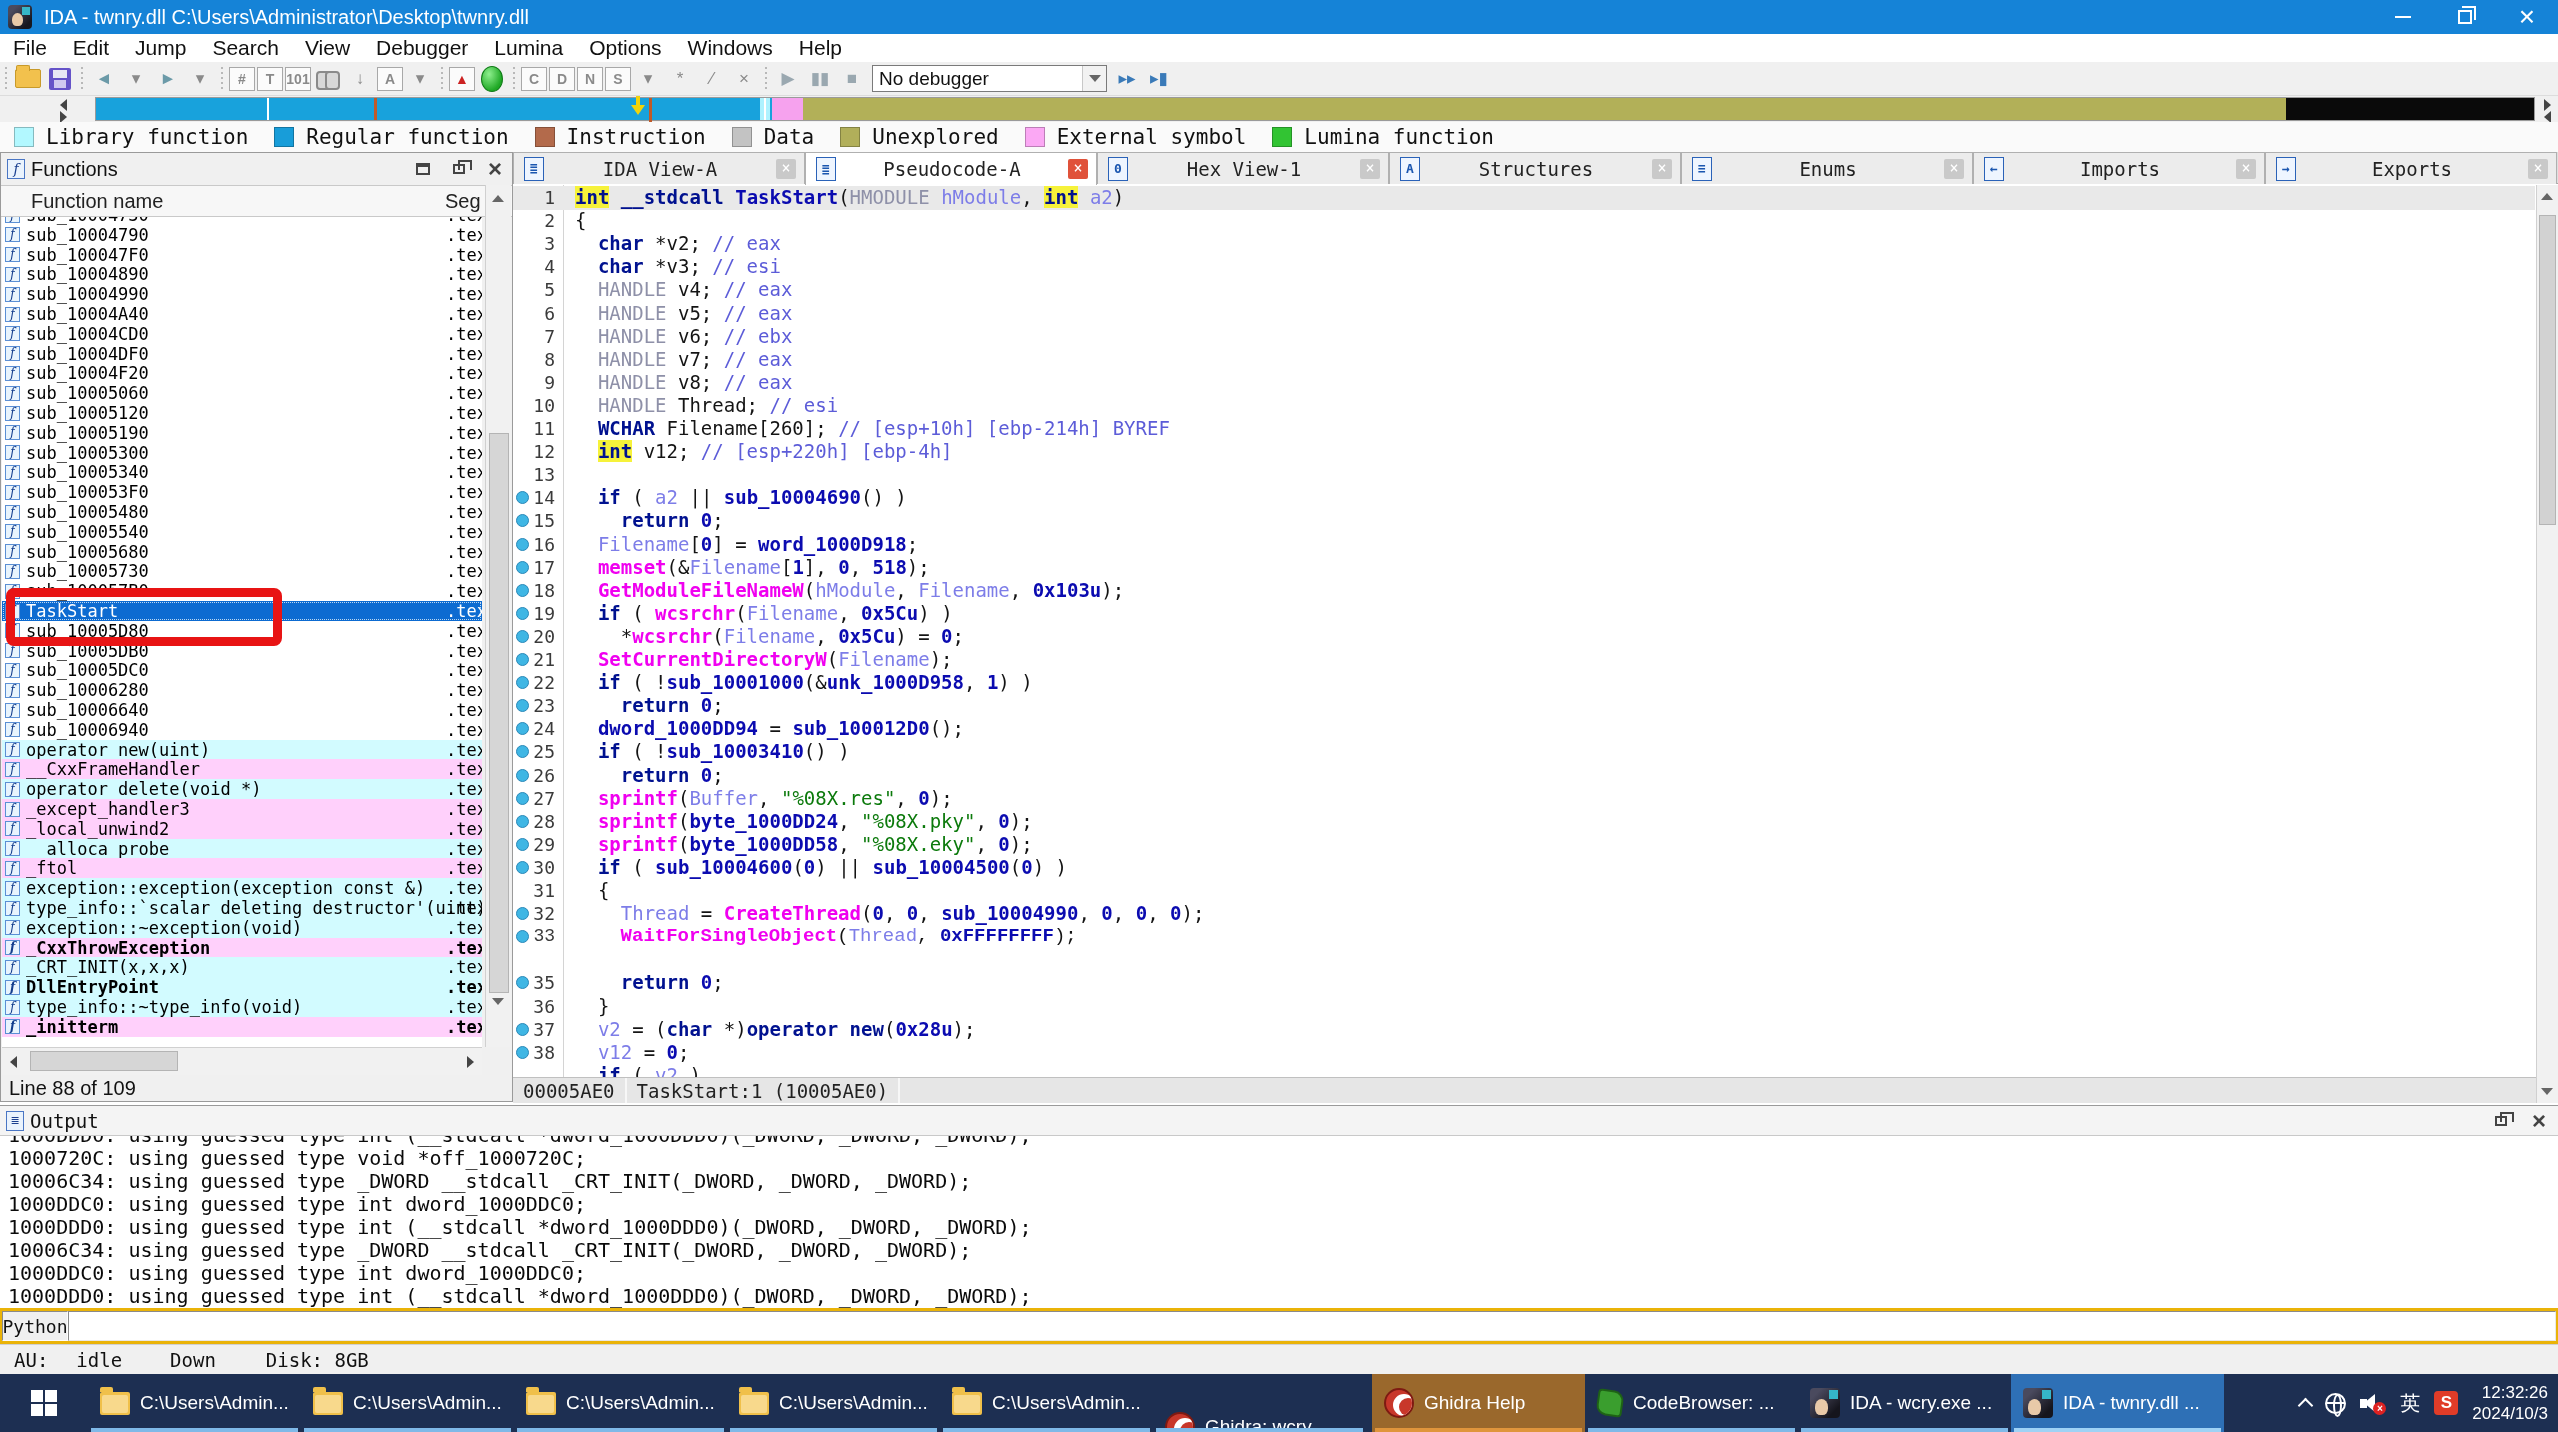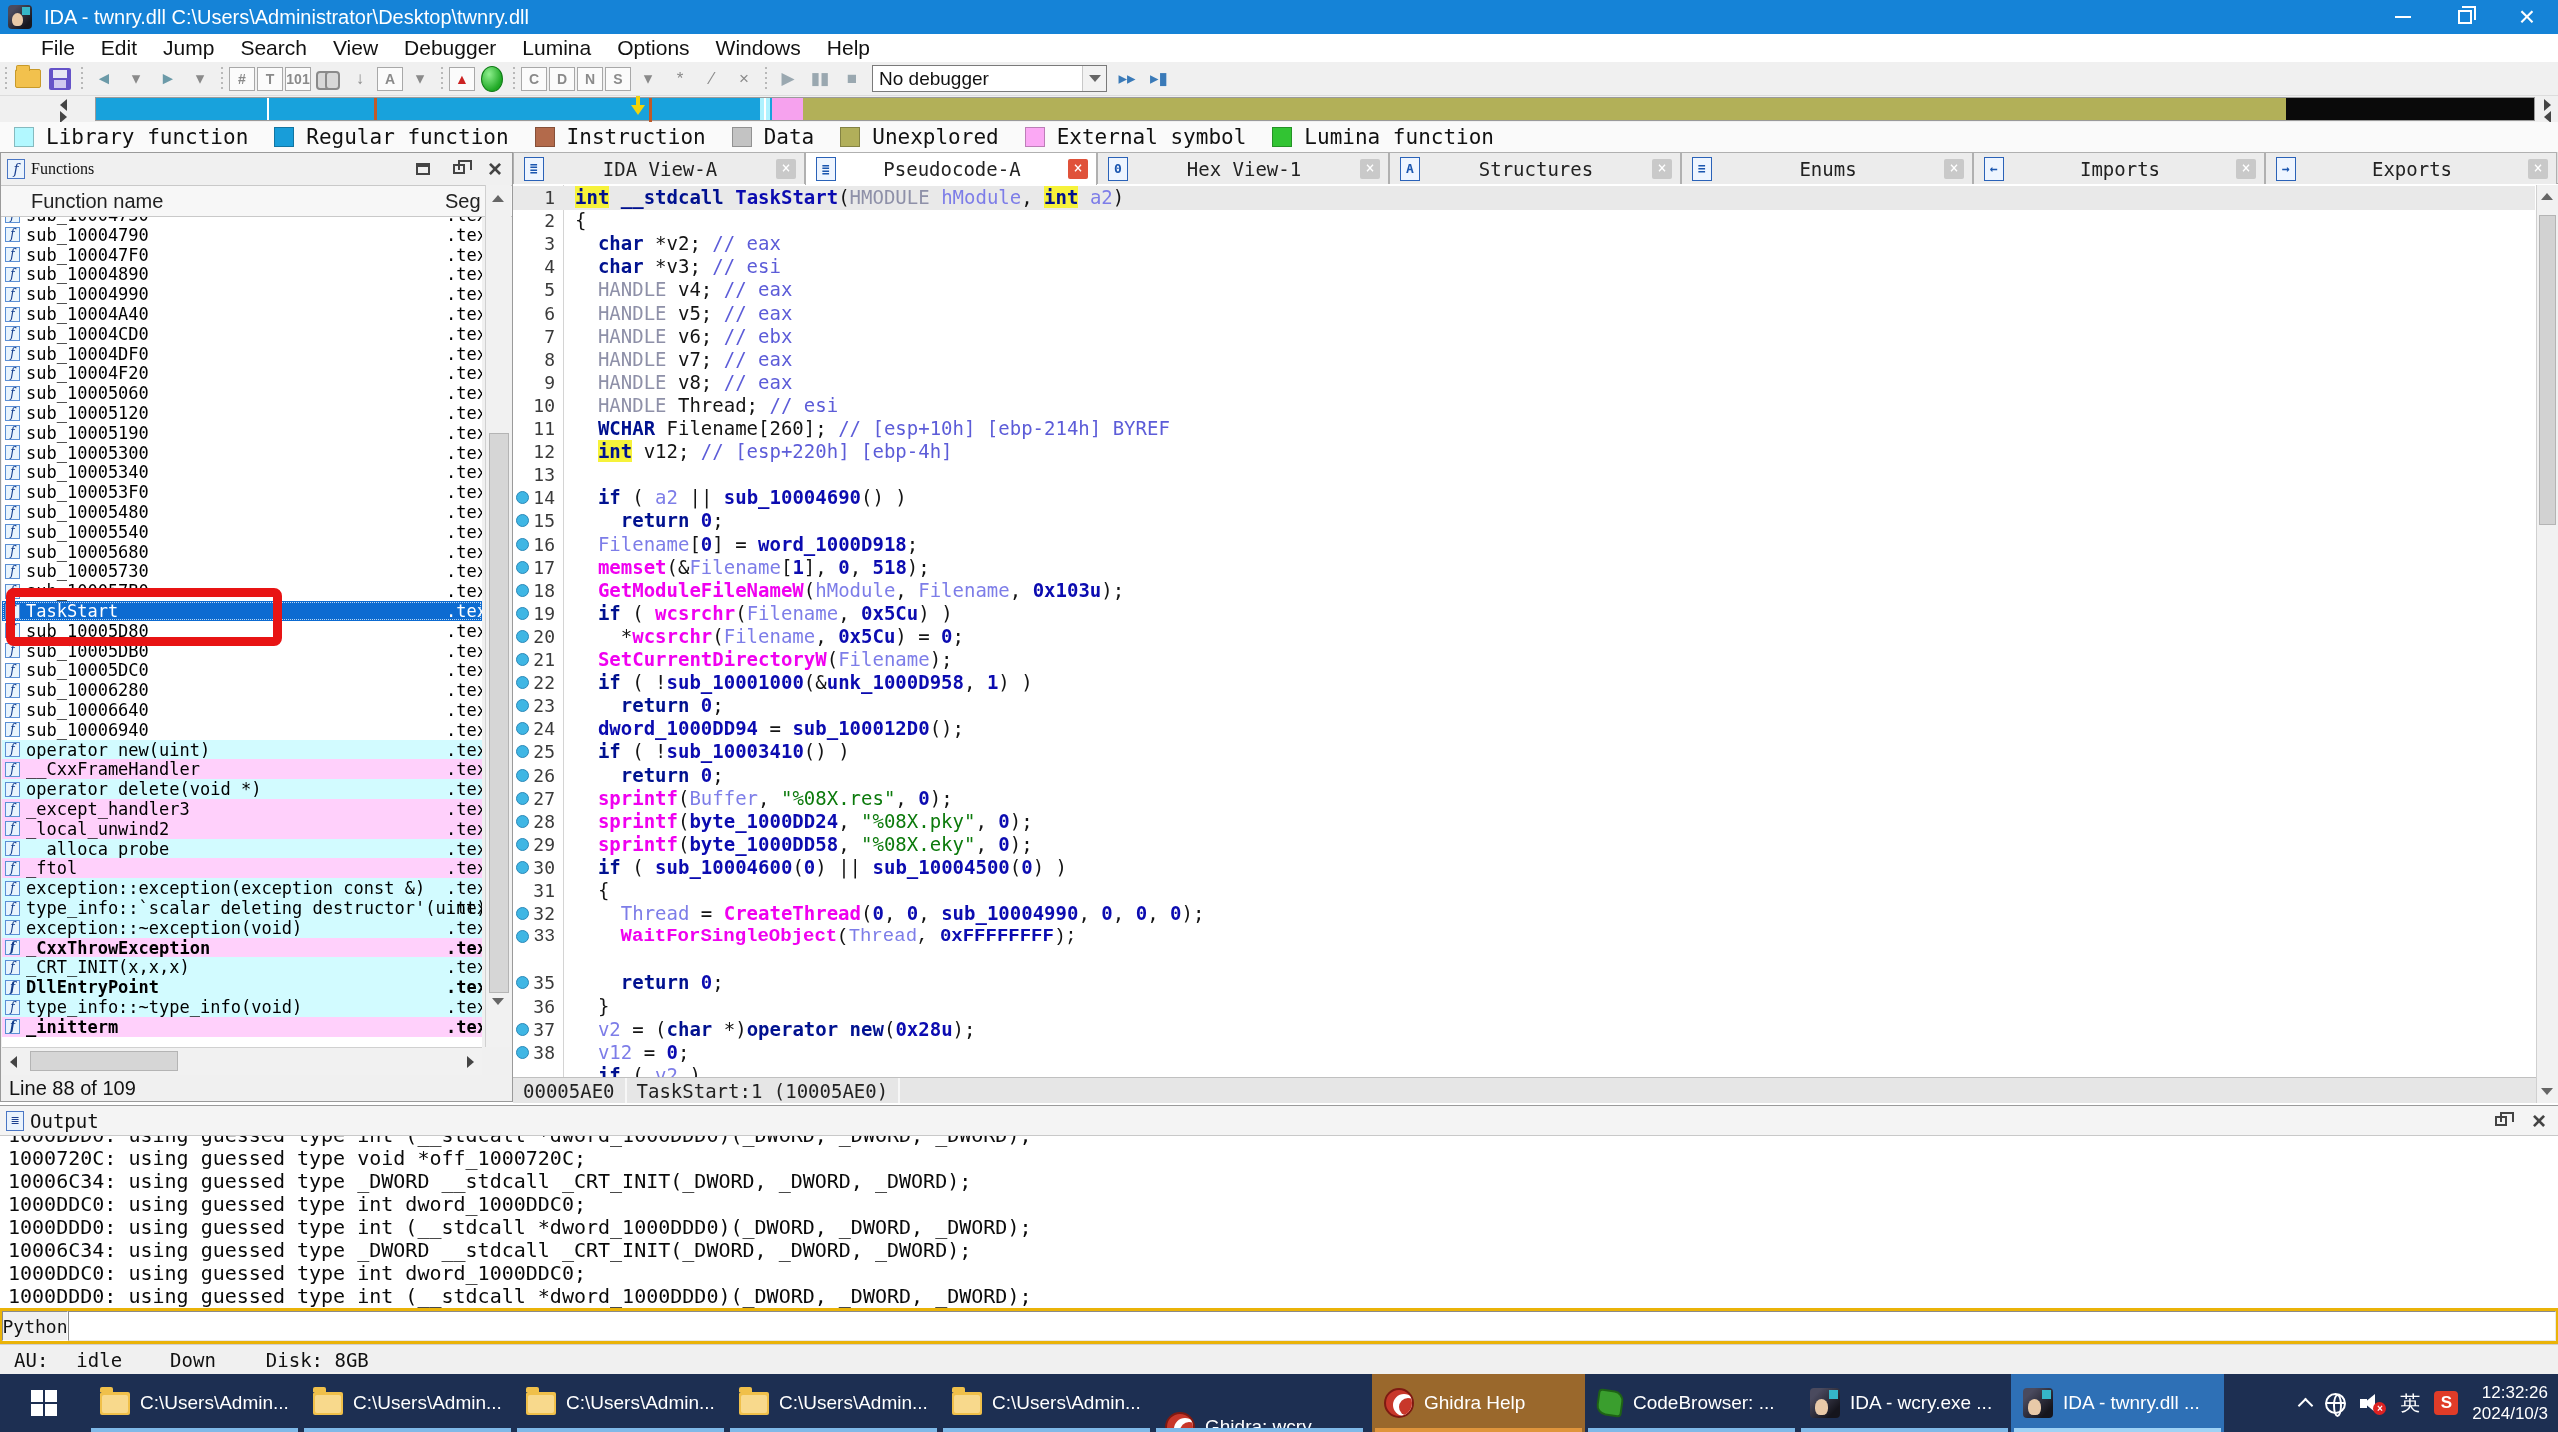--- a/index.html
+++ b/index.html
@@ -17,21 +17,21 @@
   .appicon::after{content:"";position:absolute;right:2px;top:2px;width:8px;height:8px;background:#35b6c8;}
   .title-text{margin-left:12px;font-size:20px;}
   .wincontrols{position:absolute;right:0;top:0;height:34px;display:flex;}
   .wbtn-t{width:62px;height:34px;display:flex;align-items:center;justify-content:center;color:#fff;}
   .glyph-min{width:16px;height:2px;background:#fff;}
   .glyph-max{width:14px;height:14px;border:2px solid #fff;position:relative;background:transparent;}
   .glyph-max::before{content:"";position:absolute;left:2px;top:-6px;width:12px;height:12px;border:2px solid #fff;border-bottom:none;border-left:none;}
   .glyph-close{font-size:28px;line-height:28px;font-weight:300;}
 
   
-  .menubar{position:absolute;left:0;top:34px;width:2558px;height:28px;background:#fff;display:flex;align-items:center;padding-left:28px;}
+  .menubar{position:absolute;left:0;top:34px;width:2558px;height:28px;background:#fff;display:flex;align-items:center;}
   .menu-item{padding:0 13px;font-size:21px;color:#111;}
 
   
   .toolbar{position:absolute;left:0;top:62px;width:2558px;height:34px;background:#f0f0f0;
            border-bottom:1px solid #dcdcdc;display:flex;align-items:center;}
   .tsep{width:6px;height:24px;margin:0 3px;background:repeating-linear-gradient(180deg,#b8b8b8 0 2px,transparent 2px 5px);background-size:2px 100%;background-position:2px 0;background-repeat:no-repeat;}
   .tbtn{min-width:30px;height:28px;display:flex;align-items:center;justify-content:center;margin:0 1px;
         font-size:17px;color:#8a8a8a;}
   .tbtn.box{border:1px solid #a8a8a8;background:#fbfbfb;width:26px;min-width:26px;height:24px;font-size:14px;font-weight:bold;}
   .i-folder{width:26px;height:19px;background:#f2c14d;border:1px solid #c89a2a;border-radius:2px;position:relative;}
@@ -66,21 +66,21 @@
   
   .legend{position:absolute;left:0;top:122px;width:2558px;height:30px;background:#fafafa;display:flex;align-items:center;padding-left:14px;}
   .chip{width:20px;height:20px;margin-right:12px;border:1px solid rgba(0,0,0,.25);}
   .legend-label{font-size:21px;color:#111;margin-right:26px;font-family:"DejaVu Sans Mono",monospace;}
 
   
   .fnpanel{position:absolute;left:0;top:152px;width:513px;height:950px;background:#f0f0f0;border:1px solid #9a9a9a;}
   .fnhead{position:absolute;left:0;top:0;width:100%;height:32px;display:flex;align-items:center;background:#f0f0f0;}
   .paneltab-ico{width:18px;height:20px;border:1px solid #4a76c4;background:#eaf3fd;color:#1a3f8f;
       font-family:"DejaVu Serif",serif;font-style:italic;font-size:14px;display:flex;align-items:center;justify-content:center;margin:0 6px 0 6px;}
-  .fnhead .cap{font-size:16px;color:#111;font-family:Liberation Serif, serif;}
+  .fnhead .cap{font-size:20px;color:#111;font-family:Liberation Sans, sans-serif;}
   .headbtns{position:absolute;right:4px;top:4px;display:flex;gap:10px;}
   .hb{width:26px;height:24px;display:flex;align-items:center;justify-content:center;color:#444;}
   .g-restore{width:14px;height:12px;border:2px solid #444;border-top-width:4px;}
   .g-float{width:12px;height:10px;border:2px solid #444;position:relative;}
   .g-float::before{content:"";position:absolute;left:3px;top:-6px;width:10px;height:8px;border:2px solid #444;border-bottom:none;}
   .g-x{font-size:24px;font-weight:bold;line-height:20px;}
   .fncols{position:absolute;left:0;top:32px;width:100%;height:32px;background:#f7f7f7;border:1px solid #c9c9c9;border-left:none;border-right:none;}
   .fncols .c1{position:absolute;left:30px;top:4px;font-size:20px;color:#222;}
   .fncols .c2{position:absolute;left:444px;top:4px;font-size:20px;color:#222;width:36px;overflow:hidden;white-space:nowrap;}
   .fnlist{position:absolute;left:1px;top:64px;width:480px;height:830px;background:#fff;overflow:hidden;}

